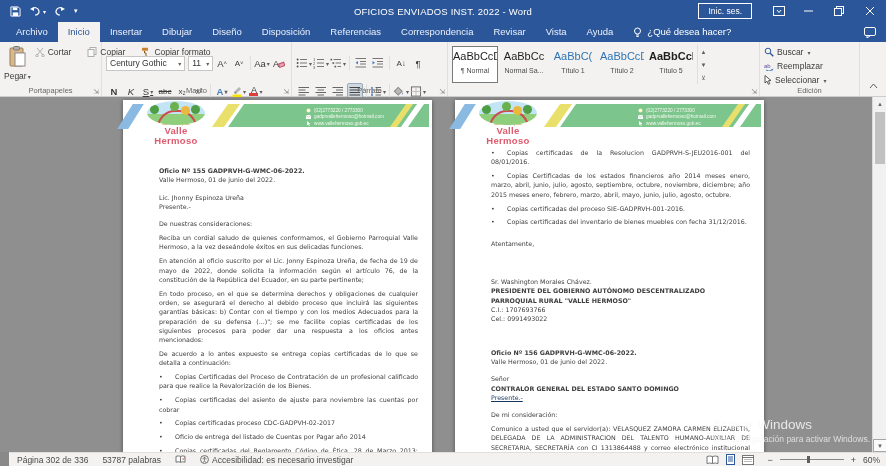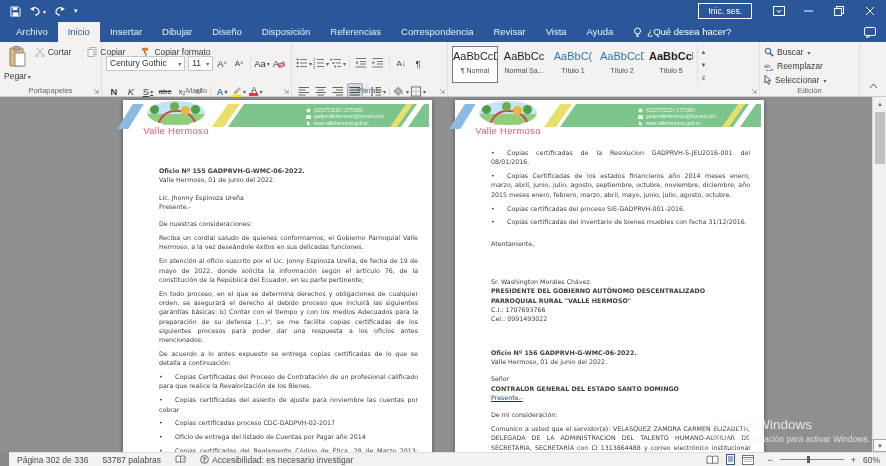--- a/index.html
+++ b/index.html
@@ -84,21 +84,21 @@
   .lh-band{position:absolute;left:34%;right:3px;top:4px;height:23px;background:#7cc58c;clip-path:polygon(16px 0,100% 0,100% 100%,0 100%);}
   .lh-rs1{position:absolute;right:24px;top:-2px;bottom:-2px;width:7px;background:#e9e06b;transform:skewX(-35deg);}
   .lh-rs2{position:absolute;right:13px;top:-2px;bottom:-2px;width:7px;background:#ffffff;transform:skewX(-35deg);}
   .lh-contact{padding:3px 0 0 78px;}
   .lh-row{display:flex;align-items:center;gap:3px;height:6.5px;font-size:4.7px;color:#f4f9ee;white-space:nowrap;}
   .lh-logo{position:absolute;left:20px;top:1px;width:66px;text-align:center;}
   .lh-pic{position:relative;width:58px;height:24px;margin:0 auto;border-radius:50%;background:linear-gradient(#c3e4f4 55%,#8fce7a 55%);overflow:hidden;}
   .lh-pic:before{content:"";position:absolute;left:10px;top:9px;width:36px;height:20px;border:2.5px solid #cf4a52;border-bottom:none;border-radius:18px 18px 0 0;}
   .lh-pic:after{content:"";position:absolute;left:3px;top:4px;width:9px;height:9px;border-radius:50%;background:#4f9d44;box-shadow:41px 0 0 #4f9d44,20px -3px 0 #6ab04c,31px 1px 0 #e8b93c;}
   .lh-sub{font-size:3.2px;color:#b98a2f;line-height:4px;margin-top:-3px;}
-  .lh-brand{font-size:9.5px;color:#e05a6d;letter-spacing:.3px;line-height:10px;}
+  .lh-brand{font-size:9.5px;color:#e05a6d;letter-spacing:.3px;line-height:10px;font-weight:bold;}
 
   
   .body{padding:0 14px 0 36px;font-family:"DejaVu Sans", sans-serif;font-size:6.3px;color:#3d3d3d;text-align:justify;line-height:1.48;}
   .pgL .body{margin-top:26px;} .pgR .body{margin-top:8px;}
   .body p{margin-bottom:4.5px;}
   .tight p{margin-bottom:0;}
   .bm{display:inline-block;width:16px;}
   .bold{font-weight:bold;}
   .u{text-decoration:underline;color:#17365d;}
   .miss{text-decoration:underline wavy #e81123 1px;}
@@ -145,20 +145,21 @@
           </svg>
       </span>
       <span class="qbtn">
         <svg width="12" height="10" viewBox="0 0 12 10">
             <path d="M9 3 C7 1, 3 1, 2 5 C1.5 7.5, 4 9, 6 9" fill="none" stroke="#fff" stroke-width="1.2"></path>
             <path d="M11 3 L7 1 L7 5 Z" fill="#fff"></path>
           </svg>
       </span>
       <span class="qbtn" style="font-size:7px;">▾</span>
     </div>
+    <div class="tb-title">OFICIOS ENVIADOS INST. 2022  -  Word</div>
     <div class="tb-right">
       <span class="signin">Inic. ses.</span>
       <span class="wbtn">
         <svg width="12" height="10" viewBox="0 0 12 10">
             <rect x="0.5" y="0.5" width="11" height="9" fill="none" stroke="#fff"></rect>
             <path d="M4 4 L6 6.5 L8 4" fill="none" stroke="#fff"></path>
           </svg>
       </span>
       <span class="wbtn">
         <svg width="10" height="10" viewBox="0 0 10 10">

